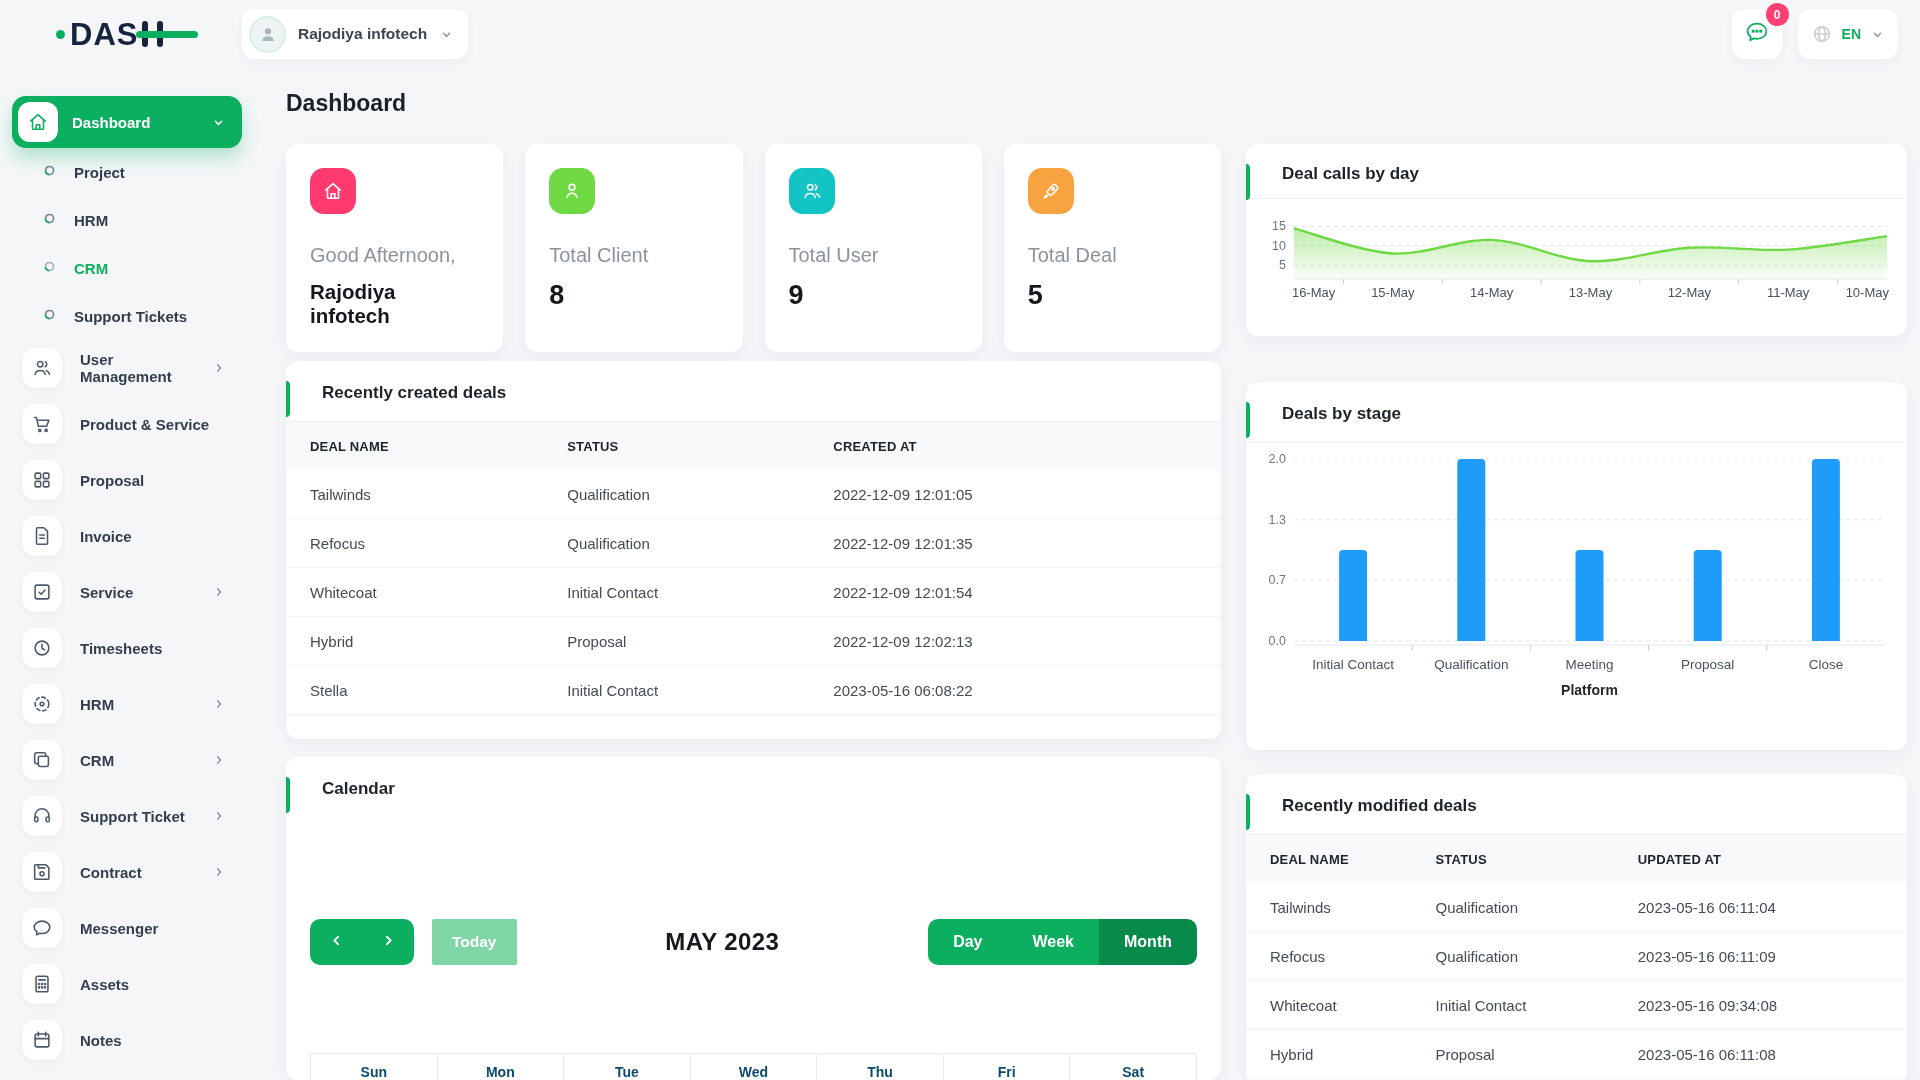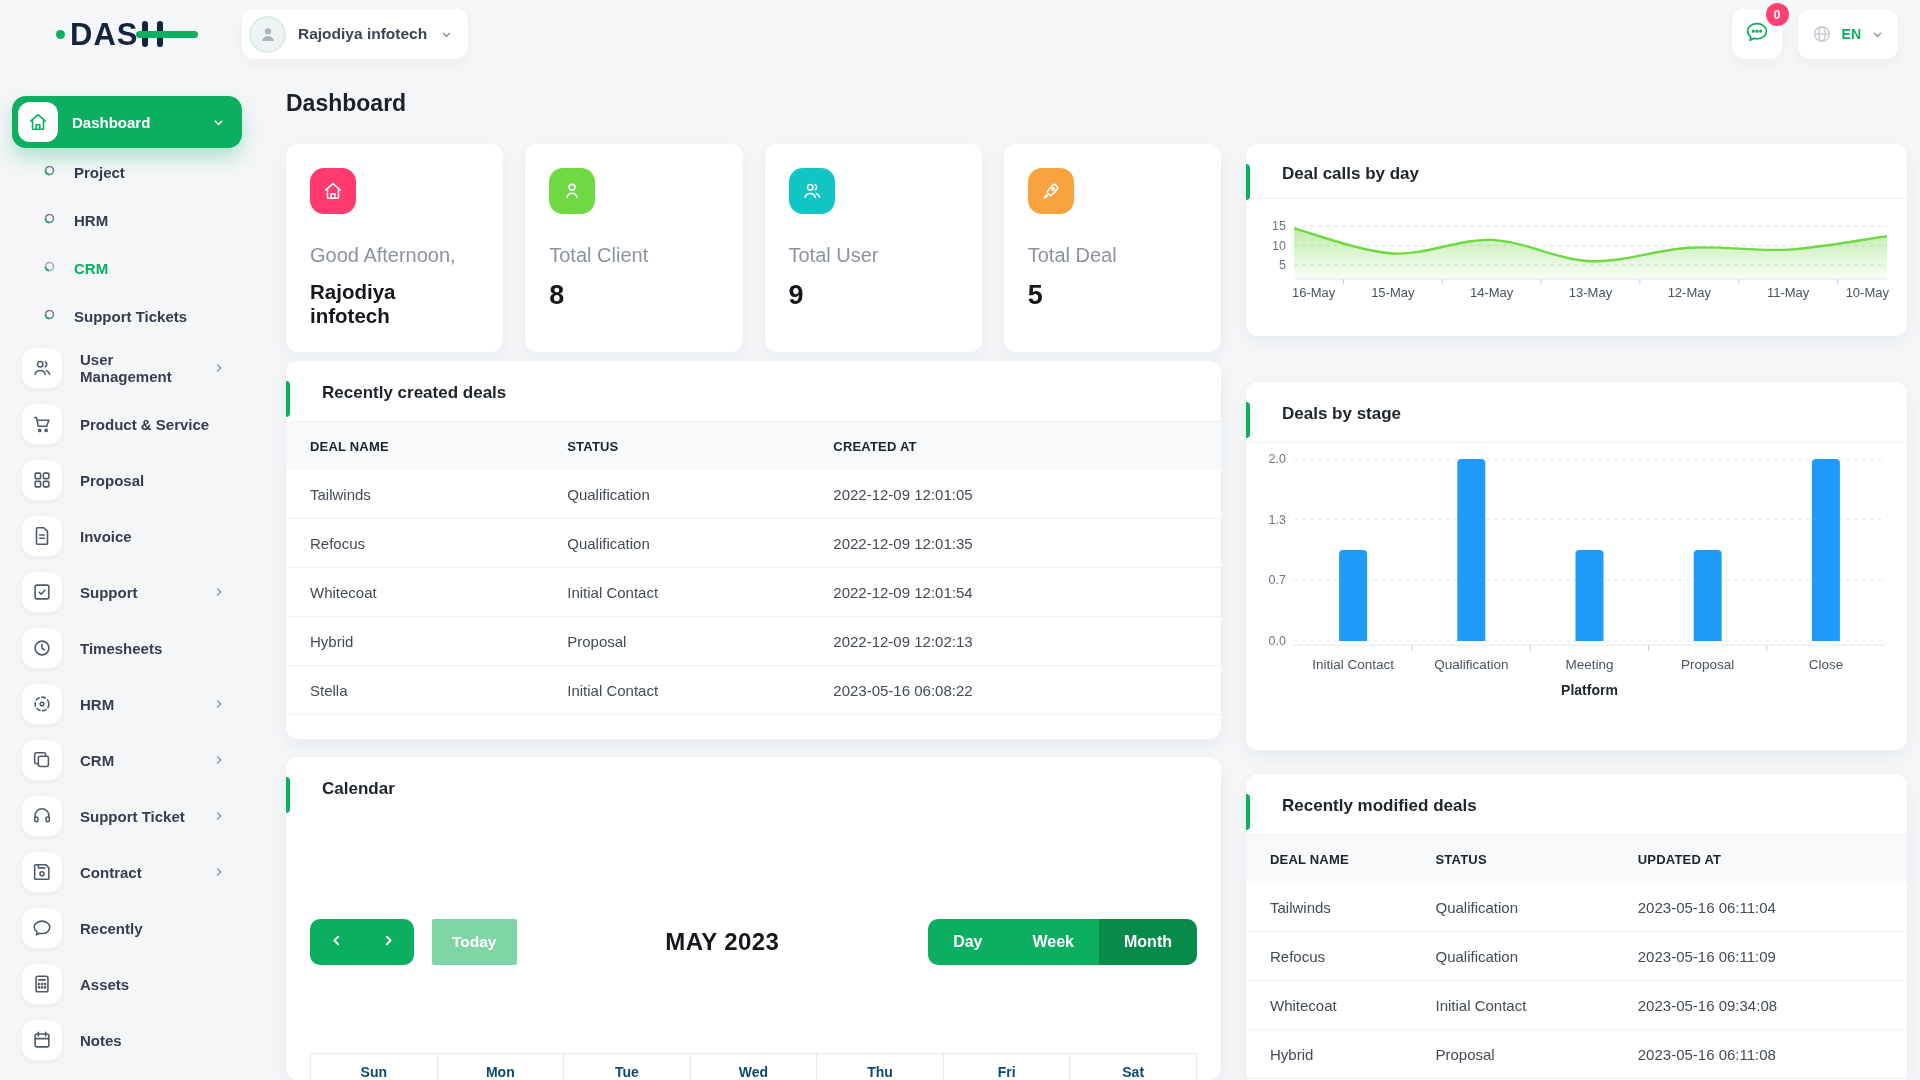--- a/index.html
+++ b/index.html
@@ -251,21 +251,21 @@
           </span>
       <span class="lbl">Invoice</span>
         </div>
         <div class="side-item">
           <span class="tile">
             <svg width="22" height="22" viewBox="0 0 24 24" fill="none" stroke="currentColor" stroke-width="1.7" stroke-linecap="round" stroke-linejoin="round">
               <rect x="4.5" y="4.5" width="15" height="15" rx="2"></rect>
               <path d="M9 12.2l2.2 2.2 4-4.5"></path>
             </svg>
           </span>
-      <span class="lbl">Support</span>
+      <span class="lbl">Service</span>
           <span class="chev">
             <svg width="14" height="14" viewBox="0 0 24 24" fill="none" stroke="currentColor" stroke-width="2.2" stroke-linecap="round" stroke-linejoin="round">
               <path d="M9.5 6.5l5.5 5.5-5.5 5.5"></path>
             </svg>
           </span>
         </div>
         <div class="side-item">
           <span class="tile">
             <svg width="22" height="22" viewBox="0 0 24 24" fill="none" stroke="currentColor" stroke-width="1.7" stroke-linecap="round" stroke-linejoin="round">
               <circle cx="12" cy="12" r="7.5"></circle>
@@ -331,21 +331,21 @@
               <path d="M9.5 6.5l5.5 5.5-5.5 5.5"></path>
             </svg>
           </span>
         </div>
         <div class="side-item">
           <span class="tile">
             <svg width="22" height="22" viewBox="0 0 24 24" fill="none" stroke="currentColor" stroke-width="1.7" stroke-linecap="round" stroke-linejoin="round">
               <path d="M12 4.5c4.7 0 8.5 3 8.5 6.8s-3.8 6.8-8.5 6.8c-.9 0-1.8-.1-2.6-.3L6 19.5l.6-3C5 15.3 3.5 13.4 3.5 11.3 3.5 7.5 7.3 4.5 12 4.5z"></path>
             </svg>
           </span>
-      <span class="lbl">Recently</span>
+      <span class="lbl">Messenger</span>
         </div>
         <div class="side-item">
           <span class="tile">
             <svg width="22" height="22" viewBox="0 0 24 24" fill="none" stroke="currentColor" stroke-width="1.7" stroke-linecap="round" stroke-linejoin="round">
               <rect x="5.5" y="3.5" width="13" height="17" rx="2"></rect>
               <path d="M8.5 7.5h7"></path>
               <circle cx="8.7" cy="12" r=".6" fill="currentColor"></circle>
               <circle cx="12" cy="12" r=".6" fill="currentColor"></circle>
               <circle cx="15.3" cy="12" r=".6" fill="currentColor"></circle>
               <circle cx="8.7" cy="15.7" r=".6" fill="currentColor"></circle>

